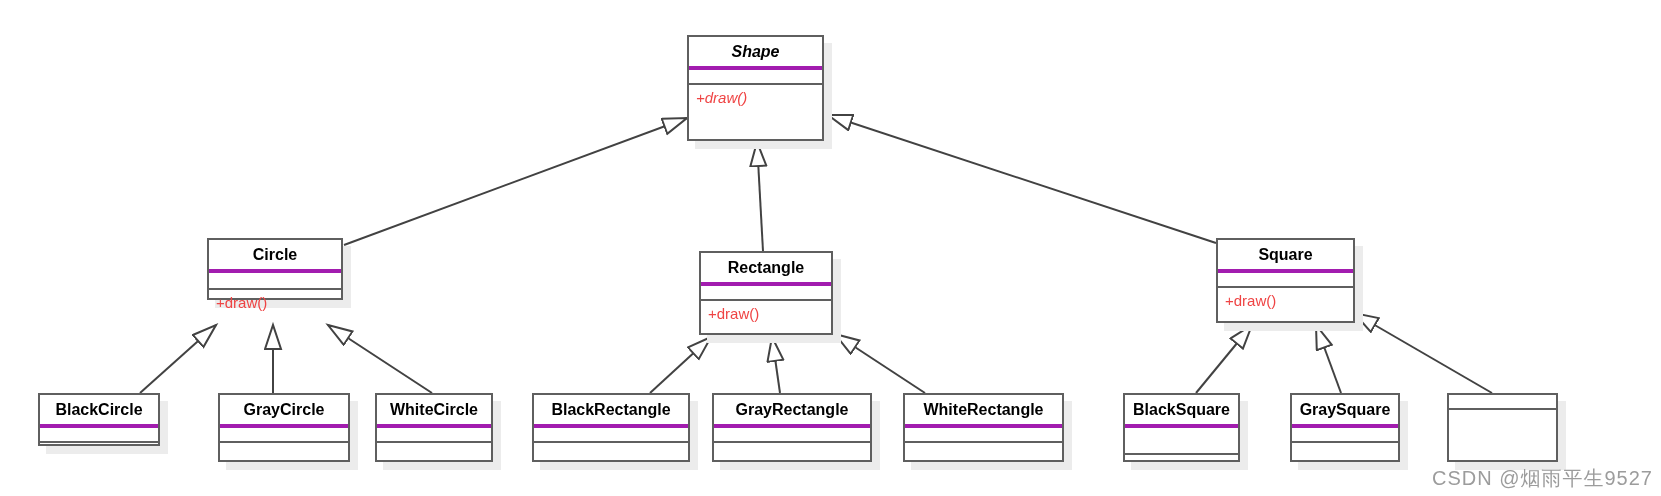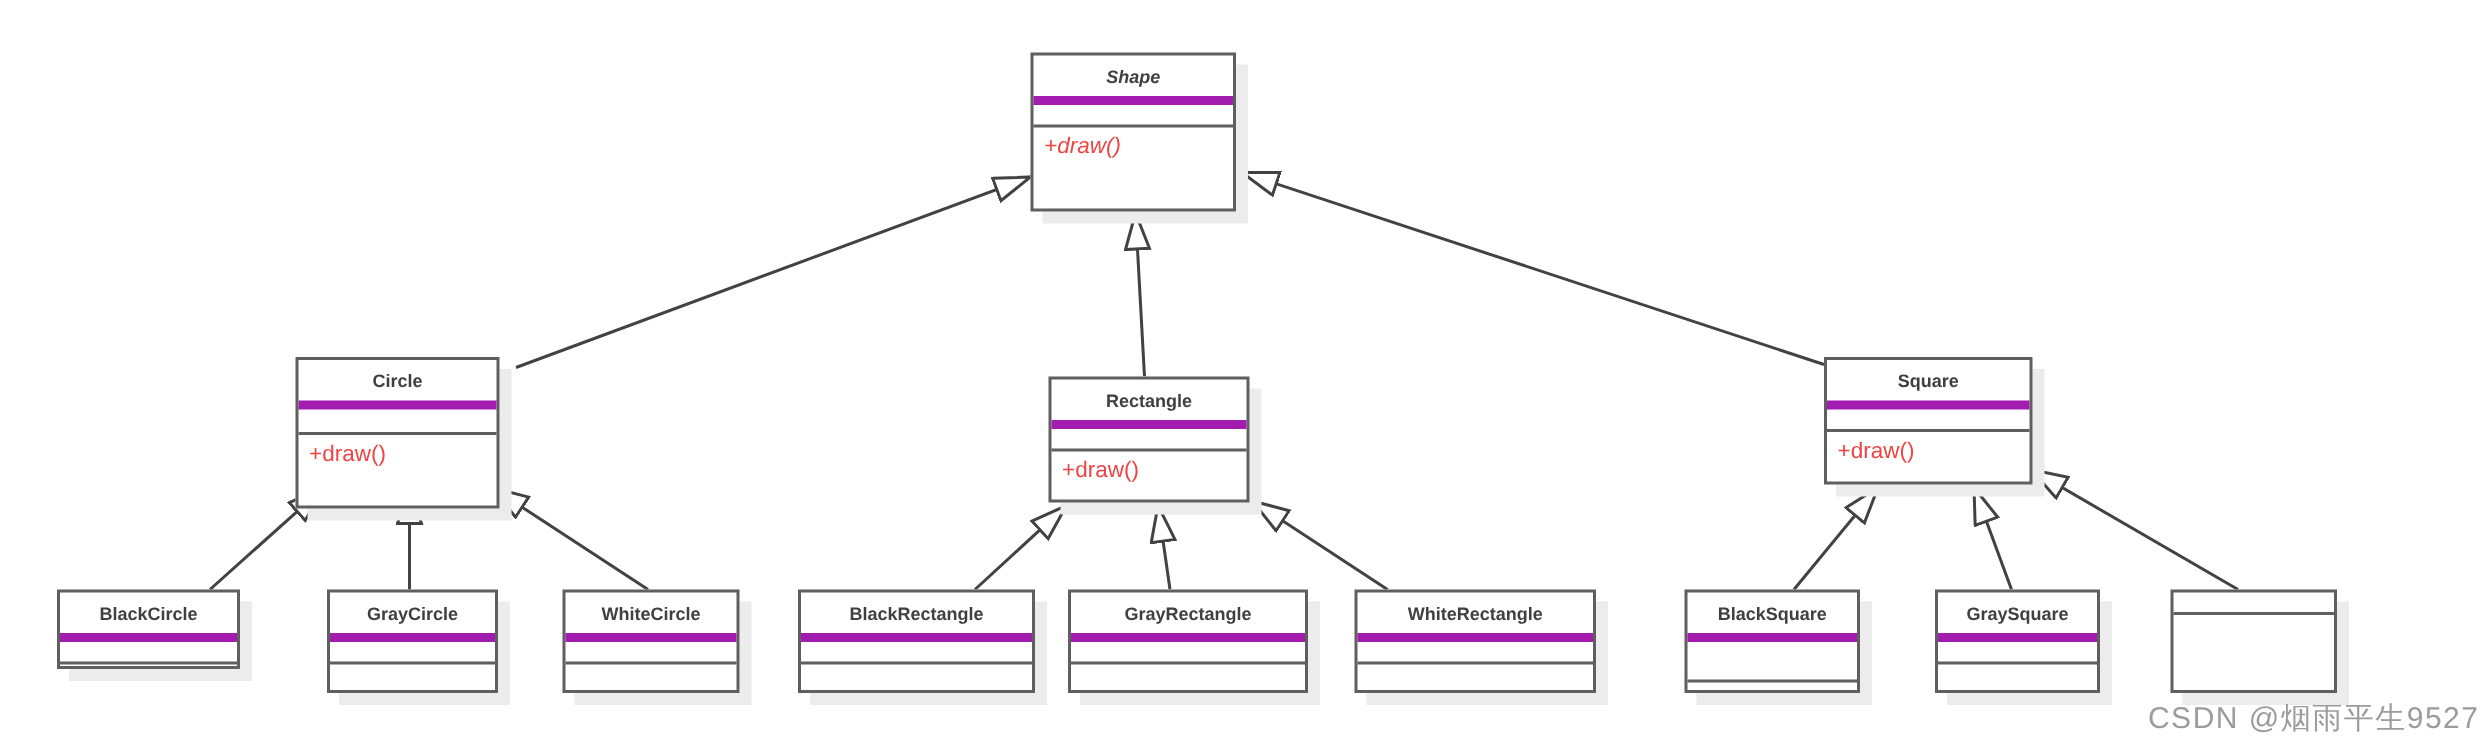--- a/index.html
+++ b/index.html
@@ -22,24 +22,24 @@
     position: absolute;
     box-sizing: border-box;
     background: #ffffff;
     border: 2px solid #5f5f5f;
     box-shadow: 8px 8px 0 #ececec;
     display: flex;
     flex-direction: column;
   }
   .uml-title {
     box-sizing: border-box;
-    border-bottom: 6px solid #a21caf;
+    border-bottom: 4px solid #a21caf;
     font-weight: bold;
-    font-size: 12px;
-    color: #404040;
+    font-size: 16px;
+    color: #000000;
     display: flex;
     align-items: center;
     justify-content: center;
     height: 33px;
     flex: 0 0 33px;
   }
   .uml-attrs {
     box-sizing: border-box;
     border-bottom: 2px solid #5f5f5f;
     flex: 0 0 15px;
@@ -54,28 +54,28 @@
     text-align: left;
   }
   .abstract .uml-title { font-style: italic; }
   .abstract .uml-methods { font-style: italic; }
   .leaf .uml-attrs { flex: 0 0 15px; }
   .leaf .uml-methods { padding: 0; }
 
   
   #n-shape          { left: 687px;  top: 35px;  width: 137px; height: 106px; }
   #n-shape .uml-attrs { flex: 0 0 15px; }
-  #n-circle         { left: 197px;  top: 238px; width: 136px; height: 101px; }
+  #n-circle         { left: 207px;  top: 238px; width: 136px; height: 62px; }
   #n-circle .uml-attrs { flex: 0 0 17px; }
   #n-rectangle      { left: 699px;  top: 251px; width: 134px; height: 84px; }
   #n-rectangle .uml-attrs { flex: 0 0 15px; }
   #n-square         { left: 1216px; top: 238px; width: 139px; height: 85px; }
   #n-square .uml-attrs { flex: 0 0 15px; }
   #n-blackcircle    { left: 38px;   top: 393px; width: 122px; height: 53px; }
-  #n-graycircle     { left: 218px;  top: 393px; width: 114px; height: 69px; }
+  #n-graycircle     { left: 218px;  top: 393px; width: 132px; height: 69px; }
   #n-whitecircle    { left: 375px;  top: 393px; width: 118px; height: 69px; }
   #n-blackrectangle { left: 532px;  top: 393px; width: 158px; height: 69px; }
   #n-grayrectangle  { left: 712px;  top: 393px; width: 160px; height: 69px; }
   #n-whiterectangle { left: 903px;  top: 393px; width: 161px; height: 69px; }
   #n-blacksquare    { left: 1123px; top: 393px; width: 117px; height: 69px; gap: 12px; }
   #n-graysquare     { left: 1290px; top: 393px; width: 110px; height: 69px; }
   #n-whitesquare    { left: 1447px; top: 393px; width: 111px; height: 69px; }
 
   #watermark {
     position: absolute;

